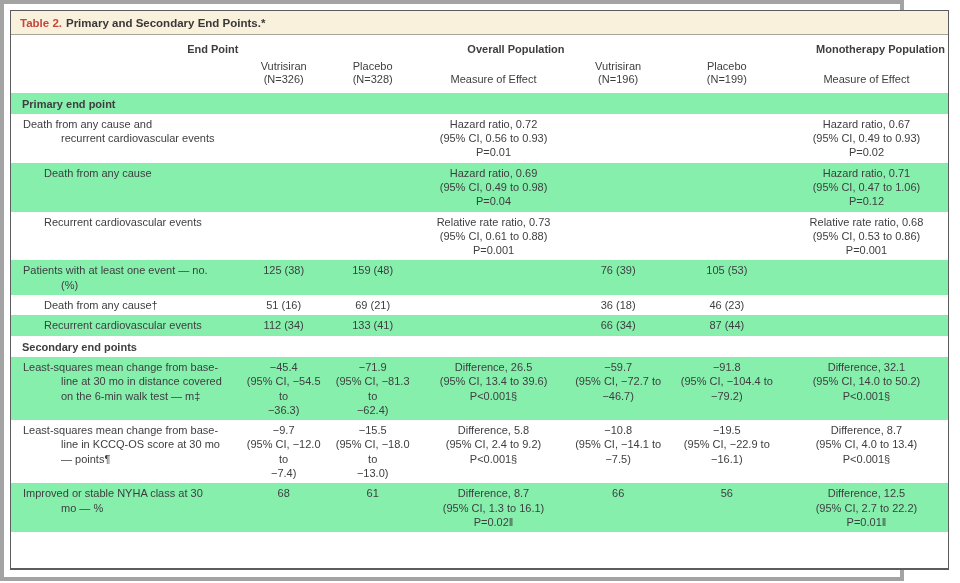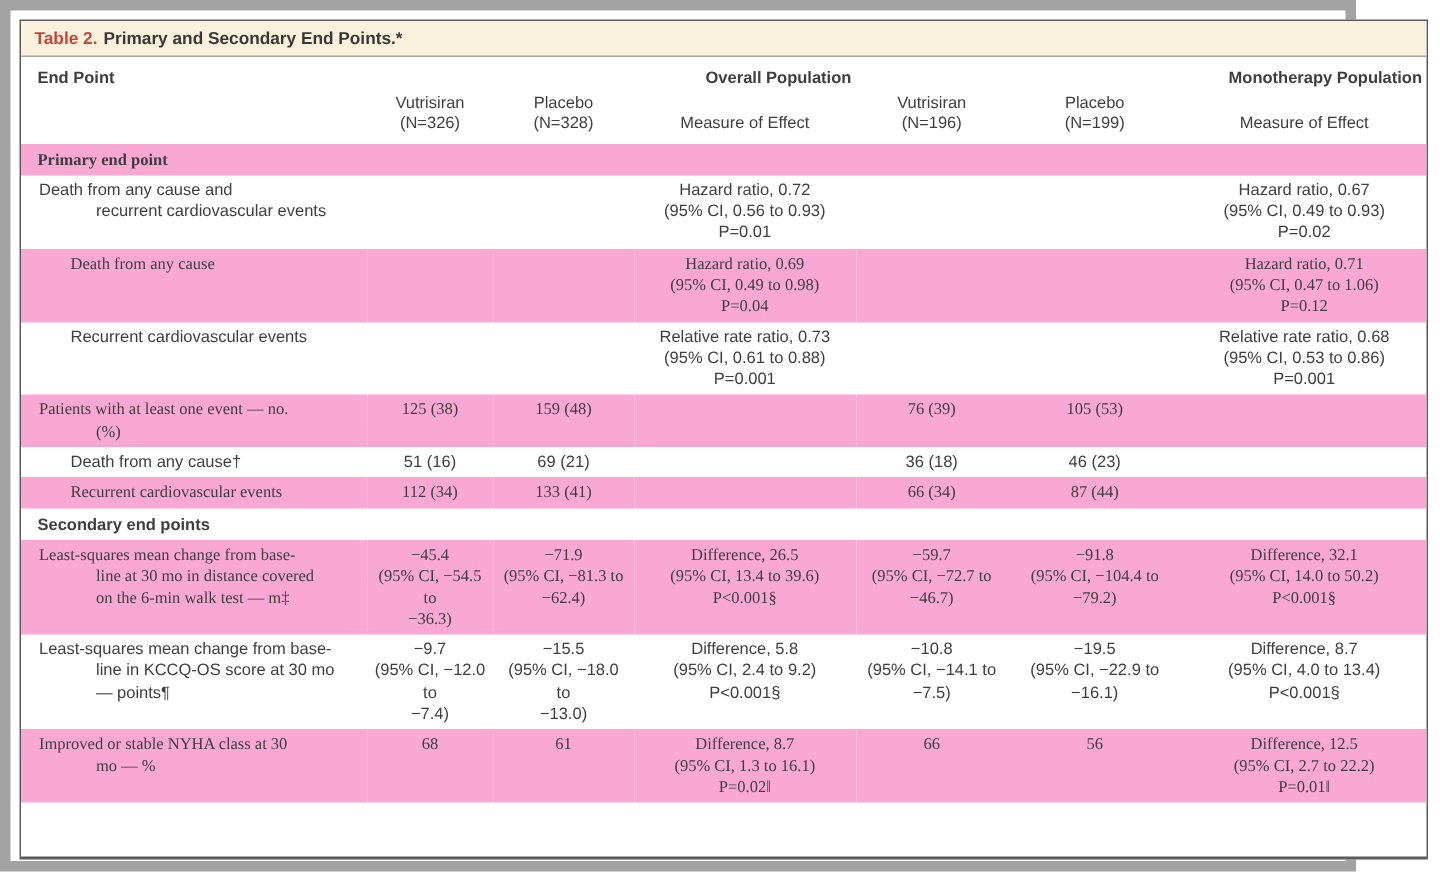--- a/index.html
+++ b/index.html
@@ -1,34 +1,34 @@
 <!DOCTYPE html>
 <html><head>
 <meta charset="utf-8">
 <style>
   html,body{margin:0;padding:0;background:#ffffff;}
   body{width:960px;height:583px;font-family:"Liberation Sans",sans-serif;color:#3e3e40;
        -webkit-font-smoothing:antialiased;}
-  .page{position:relative;width:904px;height:581px;border:7px solid #a3a3a3;background:#ffffff;box-sizing:border-box;}
+  .page{position:relative;width:904px;height:581px;border:4px solid #a3a3a3;background:#ffffff;box-sizing:border-box;}
   .table-frame{position:absolute;left:6px;top:6px;width:939px;height:560px;
        border:1.5px solid #5c5c60;border-bottom-width:2.5px;background:#ffffff;box-sizing:border-box;overflow:hidden;}
   .title-bar{background:#faf1dc;border-bottom:1px solid #a9a49a;padding:5px 9px 4px 9px;
        font-size:11.5px;font-weight:bold;line-height:14px;}
   .title-label{color:#c5463c;margin-right:4px;}
   .title-text{color:#38383a;}
   table{width:100%;border-collapse:collapse;table-layout:fixed;font-size:11px;color:#3e3e40;}
   thead th{font-weight:normal;padding:2px 3px;white-space:pre-line;line-height:13.5px;}
   thead tr.top-head th{font-weight:bold;text-align:right;padding-top:8px;padding-bottom:1px;vertical-align:top;}
-  thead tr.top-head th.endpoint-h{text-align:left;padding-left:11px;}
+  thead tr.top-head th.endpoint-h{text-align:right;padding-left:11px;}
   thead tr.sub-head th{text-align:center;vertical-align:bottom;padding-bottom:6px;}
   tbody td{vertical-align:top;padding:3px 4px 3px 4px;line-height:14.3px;white-space:pre-line;}
   tbody td.val{text-align:center;}
   tbody td.label{text-align:left;padding-left:12px;}
   tbody td.section-label{font-weight:bold;text-align:left;padding-left:11px;padding-top:4px;padding-bottom:3px;}
-  tbody tr.shade td{background:#f9a8d4;font-family:Liberation Serif, serif;}
+  tbody tr.shade td{background:#86efac;}
   .hang{padding-left:38px;text-indent:-38px;}
   .hang.ind1{margin-left:21px;}
 </style>
 </head>
 <body>
 
 <div class="page">
   <div class="table-frame">
 
     <div class="title-bar">

